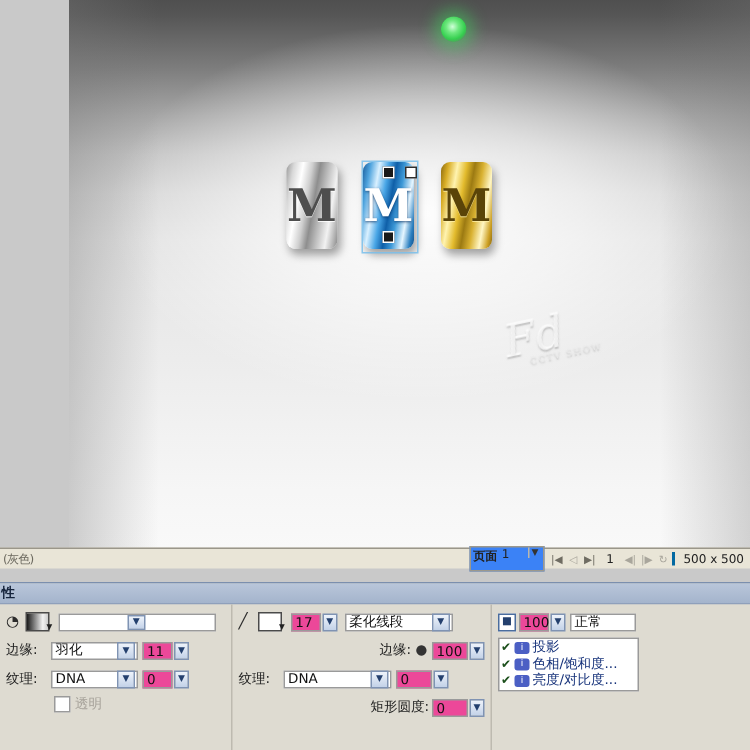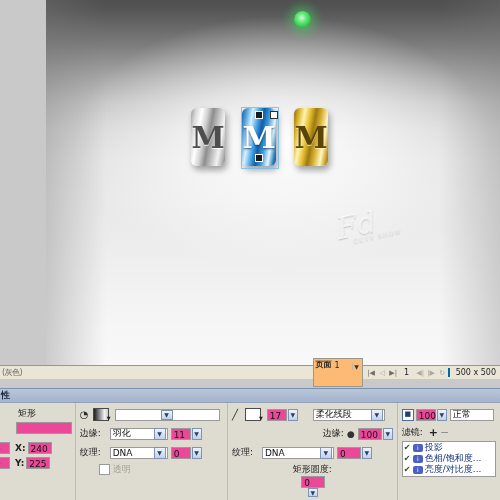--- a/index.html
+++ b/index.html
@@ -83,22 +83,22 @@
   #statusbar{
     position:absolute;left:0;top:365px;width:500px;height:13px;
     background:#e9e5d7;border-top:1px solid #9a968a;
     display:flex;align-items:center;font-size:8px;color:#333;
   }
   #status-left{width:50px;padding-left:2px;color:#6d6a60;letter-spacing:-.5px;
     overflow:hidden;white-space:nowrap;}
   #status-spacer{flex:1;}
   .sb-group{display:flex;align-items:center;height:13px;}
   #page-select{
-    display:flex;align-items:flex-end;height:11px;border:1px solid #9c988c;background:#fdba74;
-    padding:0 1px 16px 2px;margin-right:3px;
+    display:flex;align-items:flex-start;height:11px;border:1px solid #9c988c;background:#3b82f6;
+    padding:0 1px 4px 2px;margin-right:3px;
   }
   #page-select .pg-label{font-size:8px;color:#222;font-weight:bold;}
   #page-select .pg-num{font-size:8px;color:#222;margin-left:3px;padding-right:12px;}
   #page-select .pg-arrow{width:8px;text-align:center;font-size:6px;color:#333;
     border-left:1px solid #bbb7ab;}
   .nav-btn{width:11px;text-align:center;font-size:7px;color:#6f6c62;}
   .nav-btn.dim{color:#a9a69c;}
   #frame-num{width:16px;text-align:center;font-size:8px;color:#222;}
   #doc-size{border-left:2px solid #0369a1;padding:0 4px 0 6px;font-size:8px;color:#222;
     white-space:nowrap;}
@@ -241,43 +241,20 @@
       <div class="nav-btn dim">↻</div>
       <div id="doc-size">500 x 500</div>
     </div>
   </div>
 
   <div id="props">
     <div id="props-title">性</div>
 
     <div id="props-body">
 
-      <div class="col" id="col-obj">
-        <div id="obj-type">矩形</div>
-        <input class="fld" id="obj-name" value="" style="">
-        <div style="height:6px;"></div>
-        <div class="xy-row">
-          <div class="xy-cell">
-            <span class="fld wh-fld">0</span>
-          </div>
-          <div class="xy-cell">
-            <span class="xy-lbl">X:</span>
-            <span class="fld xy-fld">240</span>
-          </div>
-        </div>
-        <div class="xy-row">
-          <div class="xy-cell">
-            <span class="fld wh-fld">0</span>
-          </div>
-          <div class="xy-cell">
-            <span class="xy-lbl">Y:</span>
-            <span class="fld xy-fld">225</span>
-          </div>
-        </div>
-      </div>
 
       <div class="col" id="col-fill">
         <div class="row">
           <span class="bucket">◔</span>
           <span class="swatch-fill"></span>
           <span class="mini-tri">▼</span>
           <span class="combo" style="width:105px;margin-left:2px;flex-direction:column;">
             <span class="ctext">线性</span>
             <span class="cbtn">▼</span>
           </span>
@@ -293,73 +270,68 @@
         </div>
         <div class="row">
           <span class="lbl" style="width:30px;">纹理:</span>
           <span class="combo" style="width:58px;">
             <span class="ctext">DNA</span>
             <span class="cbtn">▼</span>
           </span>
           <span class="fld" style="width:20px;margin-left:3px;">0</span>
           <span class="spin">▼</span>
         </div>
-        <div class="row" style="height:12px;margin-left:19px;">
+        <div class="row" style="height:12px;margin-left:32px;">
           <span class="chk"></span>
           <span class="lbl dim-lbl" style="margin-left:3px;">透明</span>
         </div>
       </div>
 
       <div class="col" id="col-stroke">
         <div class="row">
           <span class="pen">╱</span>
           <span class="swatch-stroke"></span>
           <span class="mini-tri">▼</span>
           <span class="fld" style="width:20px;margin-left:2px;">17</span>
           <span class="spin">▼</span>
-          <span class="combo" style="width:72px;margin-left:15px;">
+          <span class="combo" style="width:72px;margin-left:5px;">
             <span class="ctext">柔化线段</span>
             <span class="cbtn">▼</span>
           </span>
         </div>
         <div class="row" style="justify-content:flex-end;padding-right:4px;">
           <span class="lbl">边缘:</span>
           <span class="edge-dot">●</span>
           <span class="fld" style="width:24px;">100</span>
           <span class="spin">▼</span>
         </div>
         <div class="row">
           <span class="lbl" style="width:30px;">纹理:</span>
           <span class="combo" style="width:72px;">
             <span class="ctext">DNA</span>
             <span class="cbtn">▼</span>
           </span>
           <span class="fld" style="width:24px;margin-left:3px;">0</span>
           <span class="spin">▼</span>
         </div>
-        <div class="row" style="justify-content:space-between;padding-right:4px;flex-direction:column;">
+        <div class="row" style="justify-content:flex-end;padding-right:4px;">
           <span class="lbl">矩形圆度:</span>
           <span class="fld" style="width:24px;margin-left:2px;">0</span>
           <span class="spin">▼</span>
         </div>
       </div>
 
       <div class="col" id="col-fx">
         <div class="row">
           <span class="op-icon">■</span>
           <span class="fld" style="width:20px;margin-left:2px;">100</span>
           <span class="spin">▼</span>
           <span class="combo" style="width:44px;margin-left:3px;">
             <span class="ctext">正常</span>
           </span>
-        </div>
-        <div class="fxhdr">
-          <span class="lbl">滤镜:</span>
-          <span class="fx-plus">+</span>
-          <span class="fx-minus">−</span>
         </div>
         <div id="filters-list">
           <div class="fx-item">
             <span class="fx-check">✔</span>
             <span class="fx-badge">i</span>
             <span class="fx-name">投影</span>
           </div>
           <div class="fx-item">
             <span class="fx-check">✔</span>
             <span class="fx-badge">i</span>

